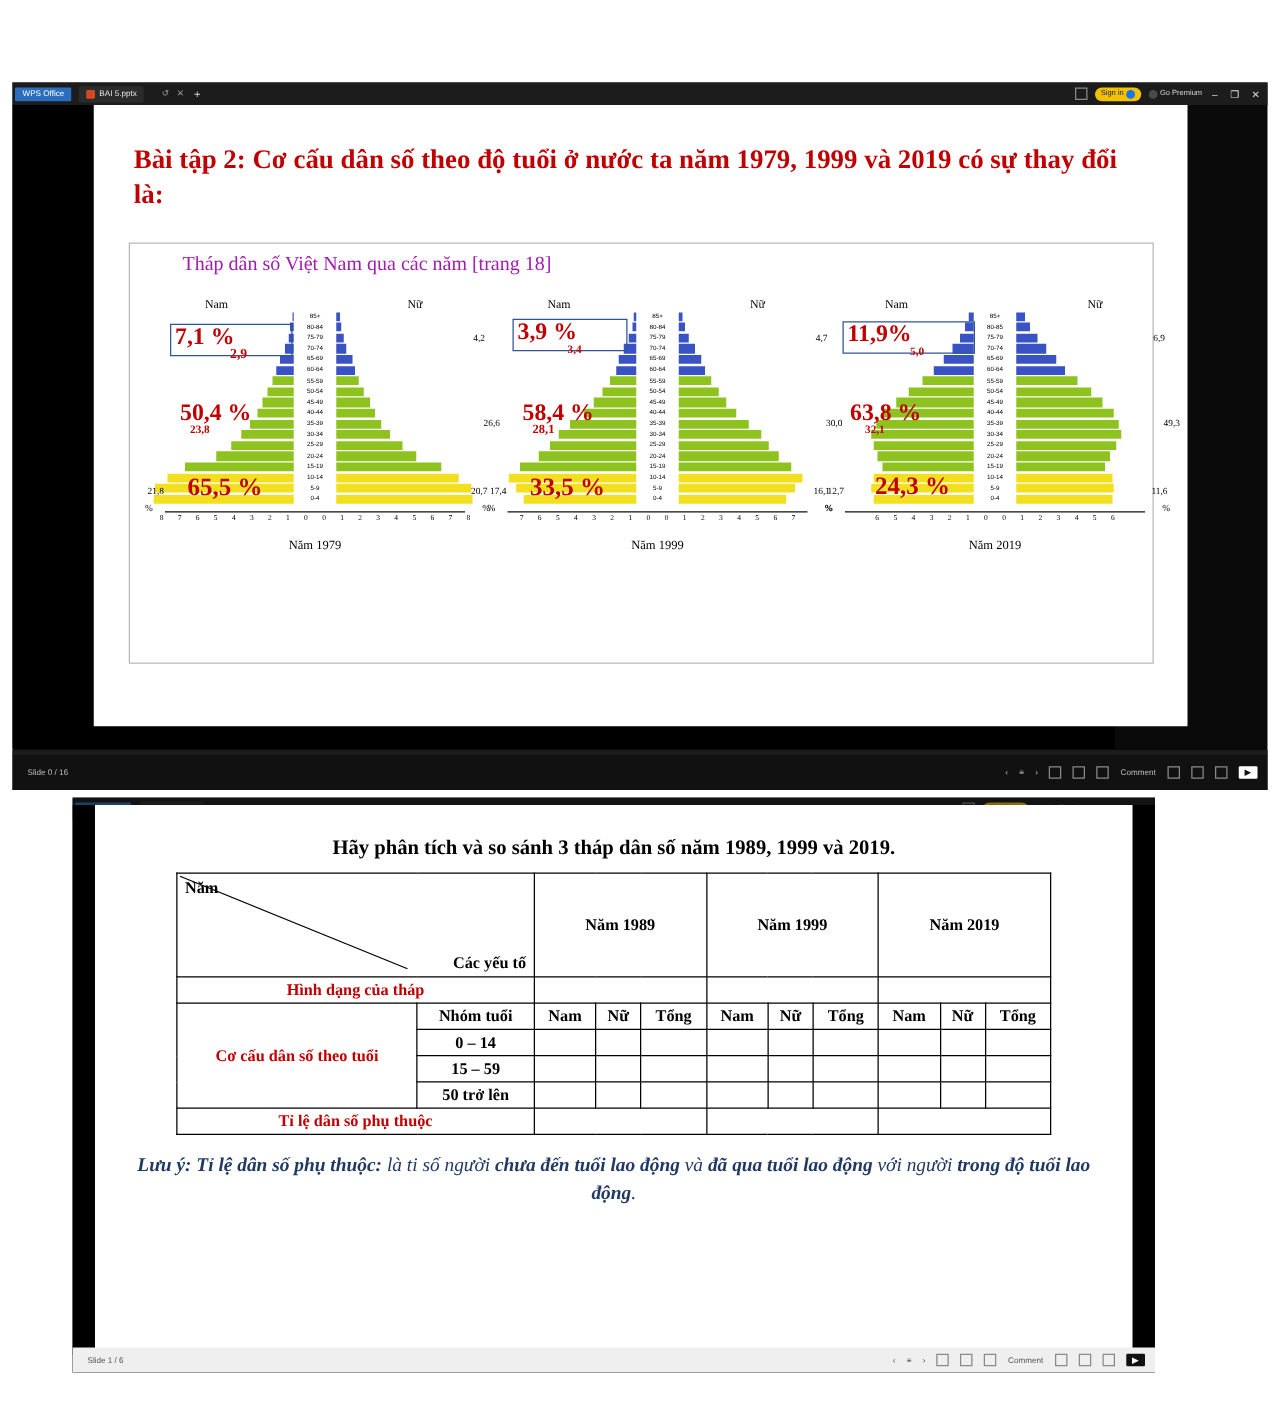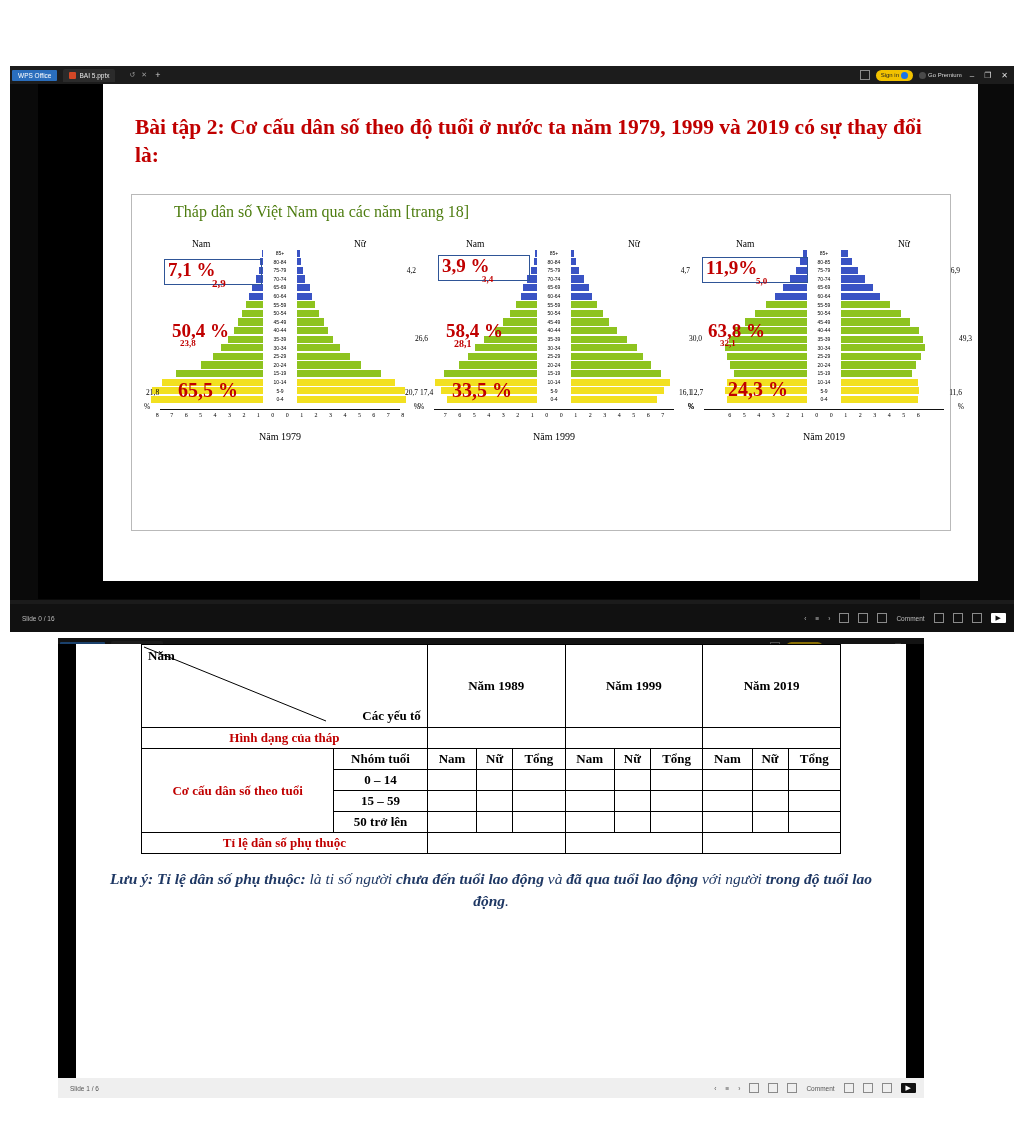--- a/index.html
+++ b/index.html
@@ -18,35 +18,35 @@
   .tab-tools{display:flex;gap:6px;margin-left:14px;color:#9a9a9a;font-size:7px;}
   .plus{margin-left:8px;color:#cfcfcf;font-size:9px;}
   .tb-right{position:absolute;right:4px;top:0;height:18px;display:flex;align-items:center;gap:6px;}
   .signin{background:#f2c200;color:#222;font-size:6px;padding:2px 5px;border-radius:8px;display:flex;align-items:center;gap:2px;}
   .av{width:7px;height:7px;border-radius:50%;background:#1a73e8;display:inline-block;}
   .premium{font-size:6px;color:#d9d9d9;display:flex;align-items:center;gap:2px;}
   .dot{width:7px;height:7px;border-radius:50%;background:#4a4a4a;display:inline-block;}
   .wbtn{font-size:8px;color:#ddd;padding:0 2px;}
 
   .stage{position:absolute;background:#000;}
-  #stage1{left:0;top:18px;width:882px;height:515px;margin-left:28px;}
+  #stage1{left:0;top:18px;width:882px;height:515px;}
   .slide{position:absolute;background:#fff;}
   #slide1{left:65px;top:0px;width:875px;height:497px;}
 
   .statusbar{position:absolute;left:0;bottom:0;width:100%;height:28px;background:#111;display:flex;align-items:center;color:#bdbdbd;font-size:6.5px;}
   .sb-left{margin-left:12px;}
   .sb-right{position:absolute;right:8px;display:flex;align-items:center;gap:9px;}
   .sq{width:8px;height:8px;border:1px solid #8a8a8a;display:inline-block;}
   .playbtn{background:#fff;color:#111;padding:1px 5px;font-size:7px;border-radius:1px;}
   .sbtrack{position:absolute;left:0;bottom:28px;width:100%;height:4px;background:#1b1b1b;}
 
   
   .s1-title{color:#c00000;font-family:"Liberation Serif",serif;font-weight:bold;font-size:21.5px;line-height:1.28;margin:30px 0 0 32px;width:800px;}
   .pyrbox{position:absolute;left:28px;top:110px;width:818px;height:335px;border:1px solid #b9b9b9;background:#fff;}
-  .pyr-cap{font-family:"Liberation Serif",serif;font-size:16px;color:#4d7c0f;margin:8px 0 0 42px;}
+  .pyr-cap{font-family:"Liberation Serif",serif;font-size:16px;color:#a21caf;margin:8px 0 0 42px;}
 
   .pyr{position:absolute;top:44px;width:260px;height:280px;}
   #p0{left:18px;} #p1{left:292px;} #p2{left:562px;}
 
   .lbl-nam,.lbl-nu{position:absolute;font-family:"Liberation Serif",serif;font-size:9.5px;color:#000;}
   .lbl-nam{left:42px;top:0;} .lbl-nu{right:44px;top:0;}
 
   .agecol{position:absolute;left:50%;transform:translateX(-50%);top:10px;width:34px;}
   .agecol div{font-size:5px;line-height:8.6px;text-align:center;color:#000;font-family:"Liberation Sans",sans-serif;}
 
@@ -571,20 +571,21 @@
         <span>Go Premium</span>
       </span>
       <span class="wbtn">–</span>
       <span class="wbtn">❐</span>
       <span class="wbtn">✕</span>
     </span>
   </div>
 
   <div class="stage" id="stage2">
     <div class="slide" id="slide2">
+      <div class="s2-title">Hãy phân tích và so sánh 3 tháp dân số năm 1989, 1999 và 2019.</div>
 
       <table class="tbl">
         <tbody>
             <tr>
           <td colspan="2" class="diagcell">
             <svg width="186" height="78">
                   <line x1="2" y1="2" x2="184" y2="76" stroke="#000" stroke-width="1"></line>
                 </svg>
             <span class="d1">Năm</span>
             <span class="d2">Các yếu tố</span>

